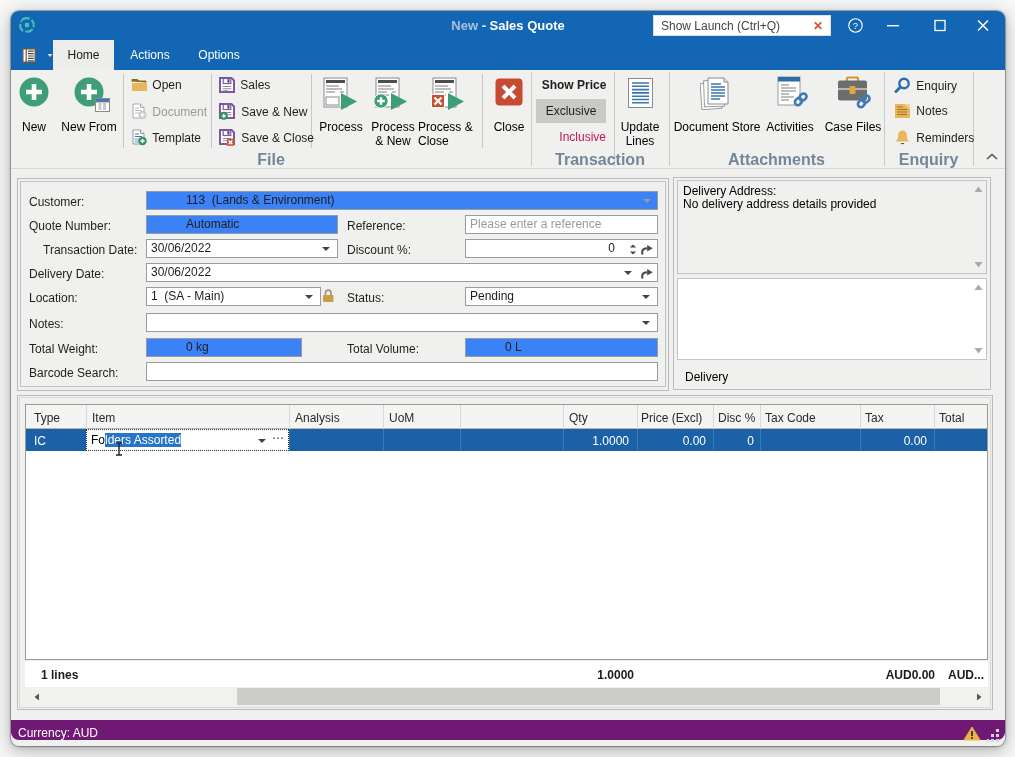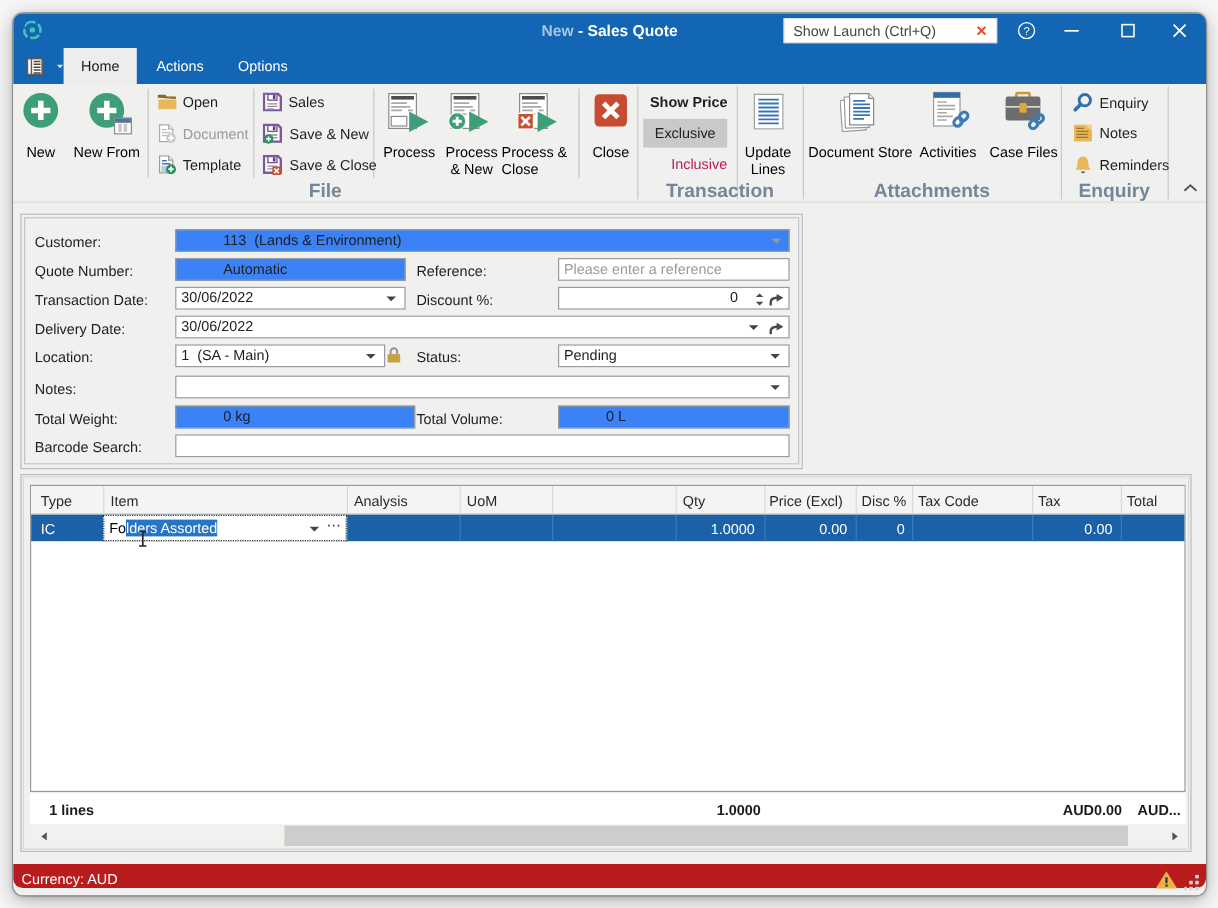--- a/index.html
+++ b/index.html
@@ -33,21 +33,21 @@
 .smallbtn svg { vertical-align:middle; }
 .smallbtn span { vertical-align:middle; }
 
 #content { position:absolute; left:0; top:158px; width:994px; height:551px; background:#f0f0ee; }
 .panel { position:absolute; background:#f0f0ee; border:1px solid #b9bcbe; }
 .lbl { position:absolute; font-size:12px; color:#1e1e1e; }
 .inp { position:absolute; height:19px; background:#fff; border:1px solid #969ca1; font-size:12px; color:#1e1e1e; line-height:17px; padding-left:4px; }
 .ro { background:#3b82f6;padding-left:39px; }
 .ddarrow { position:absolute; width:0; height:0; border-left:4px solid transparent; border-right:4px solid transparent; border-top:4px solid #444; }
 
-#statusbar { position:absolute; left:0; top:709px; width:994px; height:20px; background:#b91c1c; color:#fff; font-size:12px; border-radius:0 0 8px 8px; }
+#statusbar { position:absolute; left:0; top:709px; width:994px; height:20px; background:#701a75; color:#fff; font-size:12px; border-radius:0 0 8px 8px; }
 </style>
 </head>
 <body>
 <div id="win">
 
   <div id="titlebar">
     <svg class="abs" style="left:7px; top:5px;" width="18" height="18" viewBox="0 0 20 20">
       <g stroke="#45c0b2" fill="none" stroke-linecap="round">
         <path d="M5.2 3.8 A7.2 7.2 0 0 1 12 2.9" stroke-width="2.4"></path>
         <path d="M15.8 5.2 A7.2 7.2 0 0 1 17.3 11.5" stroke-width="2.4"></path>
@@ -362,21 +362,21 @@
   <div id="content">
 
     <div class="panel" style="left:6px; top:9px; width:652px; height:213px;">
       <div class="abs" style="left:2px; top:2px; width:646px; height:206px; border:1px solid #c2c5c7;"></div>
       <div class="lbl" style="left:11px; top:16px;">Customer:</div>
       <div class="inp ro" style="left:128px; top:12px; width:512px;">113&nbsp; (Lands &amp; Environment)<span class="ddarrow" style="right:6px; top:7px; border-top-color:#9a9a9a;"></span></div>
       <div class="lbl" style="left:11px; top:40px;">Quote Number:</div>
       <div class="inp ro" style="left:128px; top:36px; width:192px;">Automatic</div>
       <div class="lbl" style="left:329px; top:40px;">Reference:</div>
       <div class="inp" style="left:447px; top:36px; width:193px; color:#9a9a9a;">Please enter a reference</div>
-      <div class="lbl" style="left:11px; top:64px;">Transaction Date:</div>
+      <div class="lbl" style="left:25px; top:64px;">Transaction Date:</div>
       <div class="inp" style="left:128px; top:60px; width:192px;">30/06/2022<span class="ddarrow" style="right:7px; top:7px;"></span></div>
       <div class="lbl" style="left:329px; top:64px;">Discount %:</div>
       <div class="inp" style="left:447px; top:60px; width:193px;">
         <span class="abs" style="right:42px; top:0;">0</span>
         <svg class="abs" style="right:20px; top:4px;" width="8" height="11">
             <path d="M0.8 3.5 L4 0.5 L7.2 3.5 Z" fill="#4a4a4a"></path>
             <path d="M0.8 7.5 L4 10.5 L7.2 7.5 Z" fill="#4a4a4a"></path>
           </svg>
         <svg class="abs" style="right:3px; top:4px;" width="13" height="11" viewBox="0 0 13 11">
             <path d="M1.2 10.5 V8.2 C1.2 5.4 3 4.2 6.5 4.2" fill="none" stroke="#4a4a4a" stroke-width="2.1"></path>
@@ -397,27 +397,48 @@
         <rect x="2" y="6" width="10.5" height="7" rx="1" fill="#c79f44"></rect>
         <path d="M4.5 6 V3.9 A2.7 2.7 0 0 1 10 3.9 V6" fill="none" stroke="#9a9186" stroke-width="1.6"></path>
       </svg>
       <div class="lbl" style="left:329px; top:112px;">Status:</div>
       <div class="inp" style="left:447px; top:108px; width:193px;">Pending<span class="ddarrow" style="right:7px; top:7px;"></span></div>
       <div class="lbl" style="left:11px; top:138px;">Notes:</div>
       <div class="inp" style="left:128px; top:134px; width:512px;">
           <span class="ddarrow" style="right:7px; top:7px;"></span>
         </div>
       <div class="lbl" style="left:11px; top:163px;">Total Weight:</div>
-      <div class="inp ro" style="left:128px; top:159px; width:200px;">0 kg</div>
+      <div class="inp ro" style="left:128px; top:159px; width:156px;">0 kg</div>
       <div class="lbl" style="left:329px; top:163px;">Total Volume:</div>
       <div class="inp ro" style="left:447px; top:159px; width:193px;">0 L</div>
       <div class="lbl" style="left:11px; top:187px;">Barcode Search:</div>
       <div class="inp" style="left:128px; top:183px; width:512px;"></div>
     </div>
 
+    <div class="panel" style="left:662px; top:8px; width:318px; height:213px;">
+      <div class="abs" style="left:3px; top:2px; width:310px; height:94px; border:1px solid #c2c5c7; background:#f0f0ee;">
+        <div class="abs" style="left:5px; top:3px; font-size:12px;">Delivery Address:</div>
+        <div class="abs" style="left:5px; top:16px; font-size:12px;">No delivery address details provided</div>
+        <svg class="abs" style="right:3px; top:4px;" width="9" height="8">
+            <path d="M0.5 7 L4.5 1.5 L8.5 7 Z" fill="#a9a9a9"></path>
+          </svg>
+        <svg class="abs" style="right:3px; bottom:4px;" width="9" height="8">
+            <path d="M0.5 1 L4.5 6.5 L8.5 1 Z" fill="#a9a9a9"></path>
+          </svg>
+      </div>
+      <div class="abs" style="left:3px; top:100px; width:310px; height:82px; border:1px solid #c2c5c7; background:#fff;">
+        <svg class="abs" style="right:3px; top:4px;" width="9" height="8">
+            <path d="M0.5 7 L4.5 1.5 L8.5 7 Z" fill="#a9a9a9"></path>
+          </svg>
+        <svg class="abs" style="right:3px; bottom:4px;" width="9" height="8">
+            <path d="M0.5 1 L4.5 6.5 L8.5 1 Z" fill="#a9a9a9"></path>
+          </svg>
+      </div>
+      <div class="abs" style="left:11px; top:192px; font-size:12px;">Delivery</div>
+    </div>
 
     <div class="panel" style="left:6px; top:226px; width:976px; height:315px;">
       <div class="abs" style="left:1px; top:1px; width:972px; height:311px; border:1px solid #d8d8d6;"></div>
       <div class="abs" style="left:7px; top:8px; width:963px; height:256px; background:#fff; border:1px solid #9a9a9a;">
 
         <div class="abs" style="left:0; top:0; width:961px; height:24px; background:#f4f4f2; border-bottom:1px solid #b5b5b5; font-size:12px; color:#2a2a2a;">
           <div class="abs" style="left:8px; top:6px;">Type</div>
           <div class="abs" style="left:66px; top:6px;">Item</div>
           <div class="abs" style="left:269px; top:6px;">Analysis</div>
           <div class="abs" style="left:363px; top:6px;">UoM</div>

